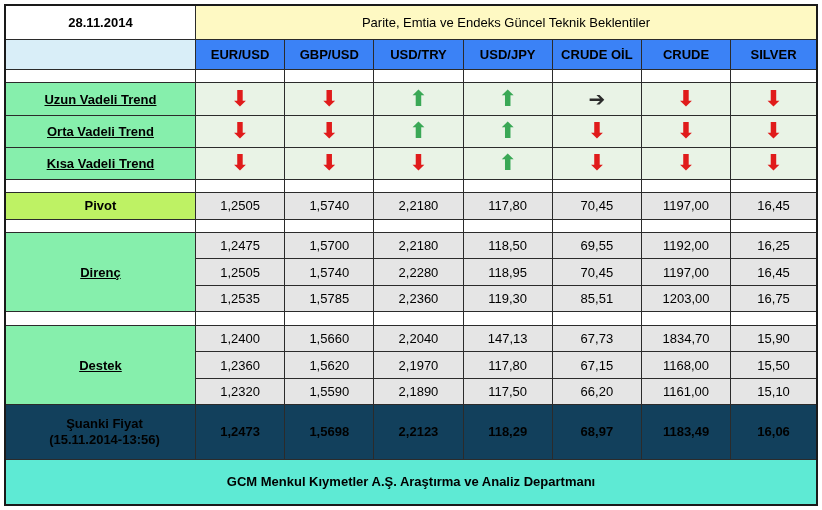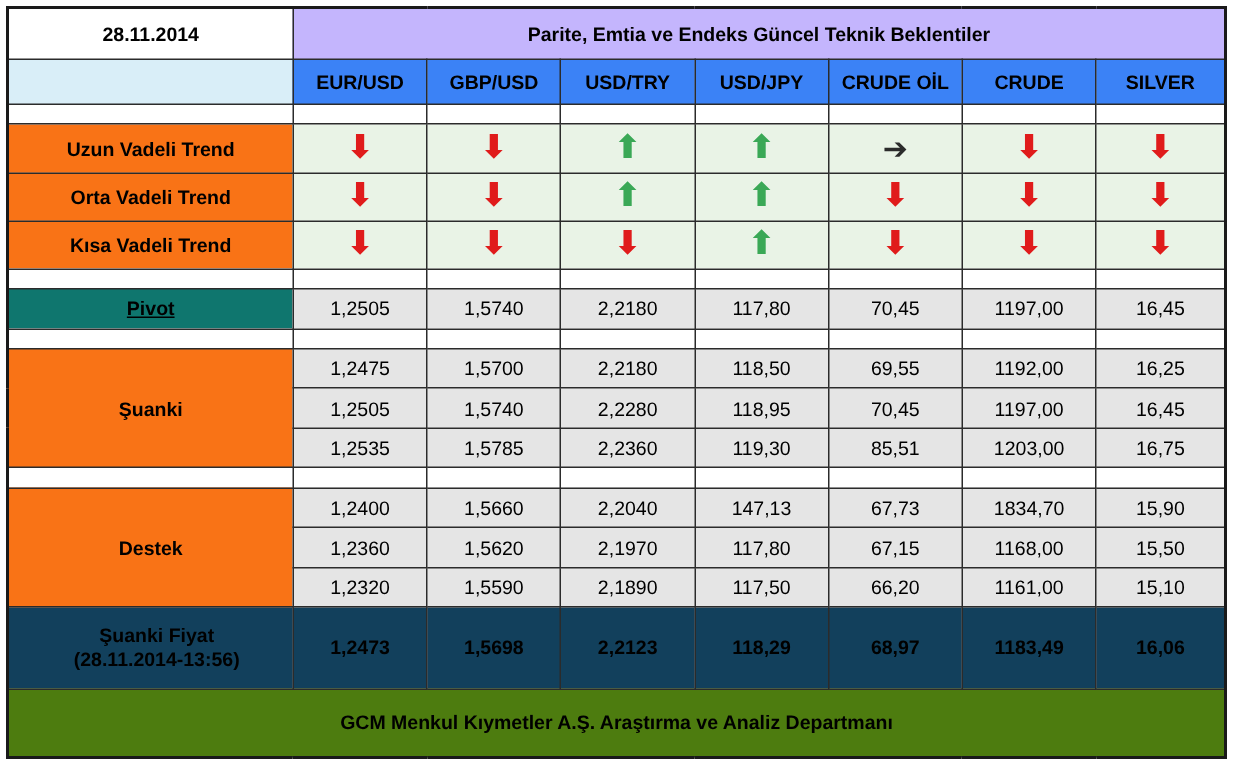--- a/index.html
+++ b/index.html
@@ -45,76 +45,76 @@
   col.c6 { width: 89px; }
   col.c7 { width: 86px; }
 
   .date-cell {
     font-weight: bold;
     font-size: 15px;
     background: #ffffff;
     height: 30px;
   }
   .title-cell {
-    font-weight: bold;
+    font-weight: normal;
     font-size: 15px;
-    background: #c4b5fd;
+    background: #fef9c3;
   }
   .hdr {
     background: #3b82f6;
     font-weight: bold;
     font-size: 13px;
     height: 26px;
   }
   .hdr-blank {
     background: #d9eef8;
   }
   .rowlabel {
-    background: #f97316;
-    font-weight: bold;
-    font-size: 13px;
+    background: #86efac;
+    font-weight: bold;
+    font-size: 13px;
+    text-decoration: underline;
   }
   .trendcell {
     background: #e9f3e6;
     height: 28px;
   }
   .spacer td {
     height: 11px;
     background: #ffffff;
   }
   .spacer-hdr {
     background: #d9eef8;
   }
   .valcell {
     background: #e5e5e5;
     font-size: 13px;
     height: 23px;
   }
   .pivot-label {
-    background: #0f766e;
-    font-weight: bold;
-    text-decoration: underline;
+    background: #bef264;
+    font-weight: bold;
   }
   .price-row td {
     background: #12405c;
     color: #ffffff;
     font-weight: bold;
     font-size: 14px;
     height: 48px;
   }
   .price-label {
     text-align: left;
     padding-left: 8px !important;
     font-size: 13px;
     line-height: 1.25;
   }
   .footer-cell {
     font-weight: bold;
     font-size: 14px;
-    background: #4d7c0f;
+    background: #5eead4;
     height: 40px;
   }
   .arrow {
     display: inline-block;
     font-size: 22px;
     line-height: 1;
     font-family: "DejaVu Sans", sans-serif;
     font-weight: bold;
   }
   .arrow.down { color: #e01b1b; }
@@ -225,21 +225,21 @@
         <td></td>
         <td></td>
         <td></td>
         <td></td>
         <td></td>
         <td></td>
         <td></td>
       </tr>
 
       <tr>
-        <td class="rowlabel" rowspan="3">Şuanki</td>
+        <td class="rowlabel" rowspan="3">Direnç</td>
         <td class="valcell">1,2475</td>
         <td class="valcell">1,5700</td>
         <td class="valcell">2,2180</td>
         <td class="valcell">118,50</td>
         <td class="valcell">69,55</td>
         <td class="valcell">1192,00</td>
         <td class="valcell">16,25</td>
       </tr>
       <tr>
         <td class="valcell">1,2505</td>
@@ -296,21 +296,21 @@
         <td class="valcell">2,1890</td>
         <td class="valcell">117,50</td>
         <td class="valcell">66,20</td>
         <td class="valcell">1161,00</td>
         <td class="valcell">15,10</td>
       </tr>
 
       <tr class="price-row">
         <td class="price-label">
           <div>Şuanki Fiyat</div>
-          <div>(28.11.2014-13:56)</div>
+          <div>(15.11.2014-13:56)</div>
         </td>
         <td>1,2473</td>
         <td>1,5698</td>
         <td>2,2123</td>
         <td>118,29</td>
         <td>68,97</td>
         <td>1183,49</td>
         <td>16,06</td>
       </tr>
 

